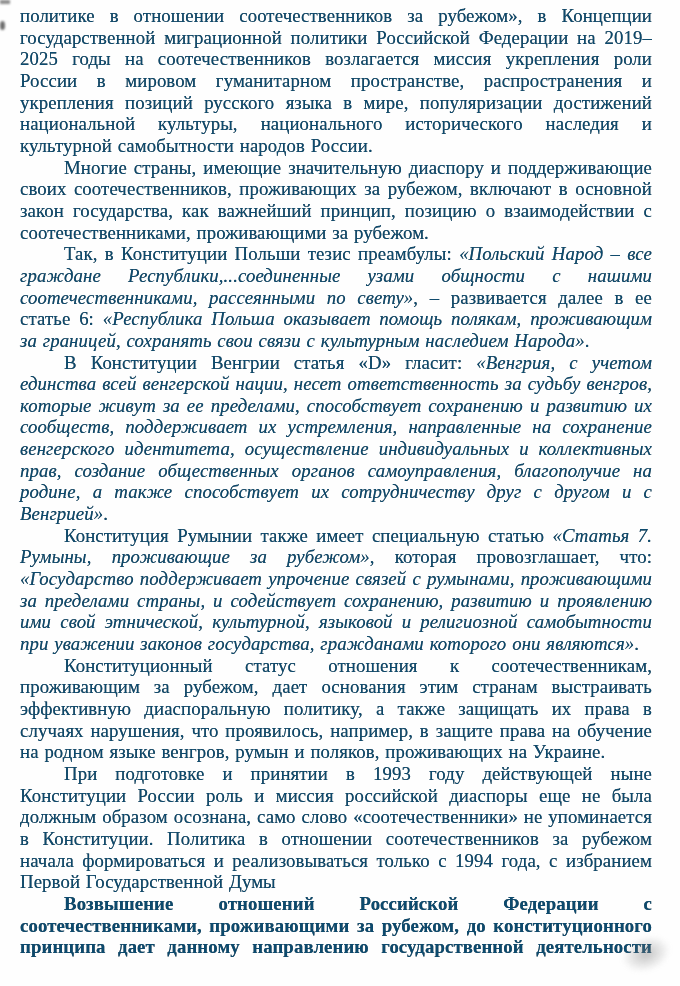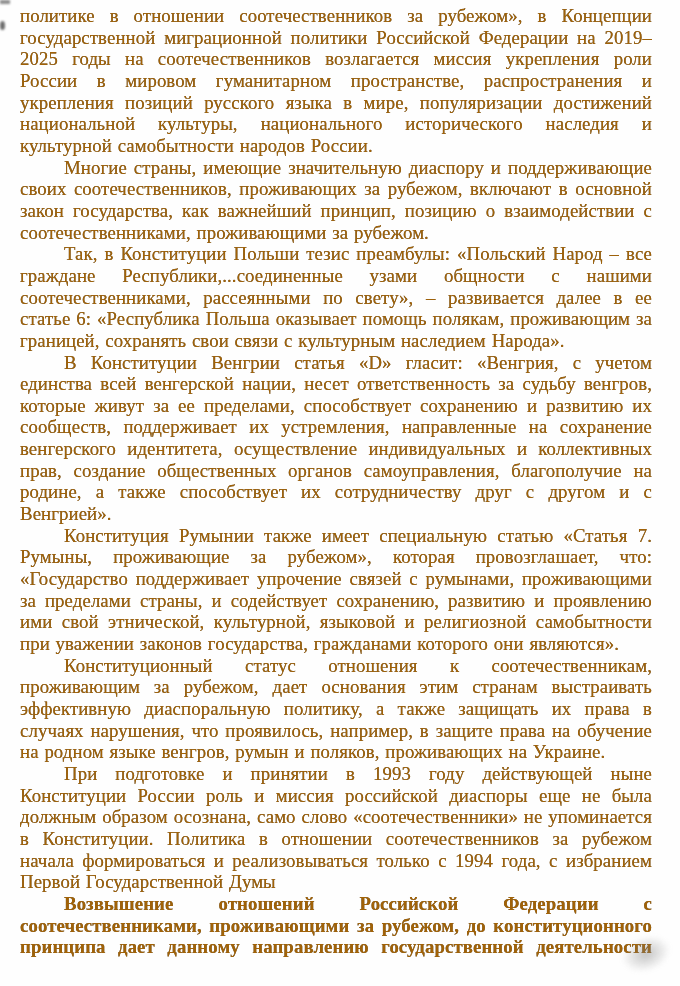--- a/index.html
+++ b/index.html
@@ -8,36 +8,36 @@
     background: #fefefe;
     overflow: hidden;
     font-family: "Liberation Serif", "DejaVu Serif", serif;
   }
   .page {
     position: relative;
     width: 680px; height: 986px;
     background: #fefefe;
     box-sizing: border-box;
     padding: 5px 28px 14px 20px;
-    color: #a16207;
+    color: #0c4a6e;
   }
   .doc-text p {
     margin: 0;
     font-size: 18.8px;
     line-height: 21.65px;
     text-align: justify;
     text-indent: 44px;
     letter-spacing: 0.1px;
     text-shadow: 0 0 0.5px rgba(10,10,10,0.65);
     word-spacing: 1px;
   }
   .doc-text p.noindent { text-indent: 0; }
   .doc-text p.bold { font-weight: 700; }
   .doc-text p.justify-last { text-align-last: justify; }
-  .doc-text span.italic { }
+  .doc-text span.italic { font-style: italic; }
   
   .smudge {
     position: absolute; left: 620px; top: 936px;
     width: 52px; height: 36px;
     background: radial-gradient(ellipse at center, rgba(125,125,125,0.45), rgba(125,125,125,0) 68%);
     filter: blur(2px);
     transform: rotate(-18deg);
   }
   .speck-left {
     position: absolute; left: 0px; top: 21px;

